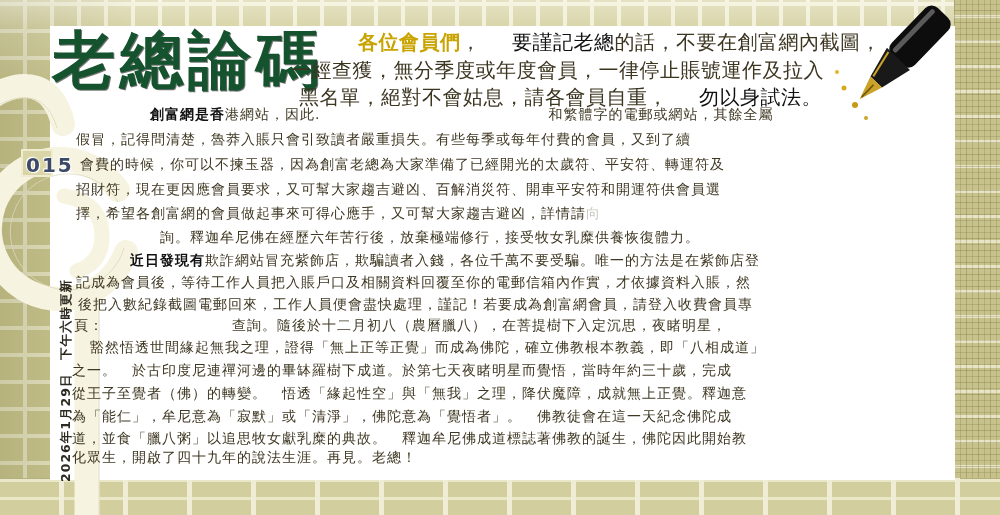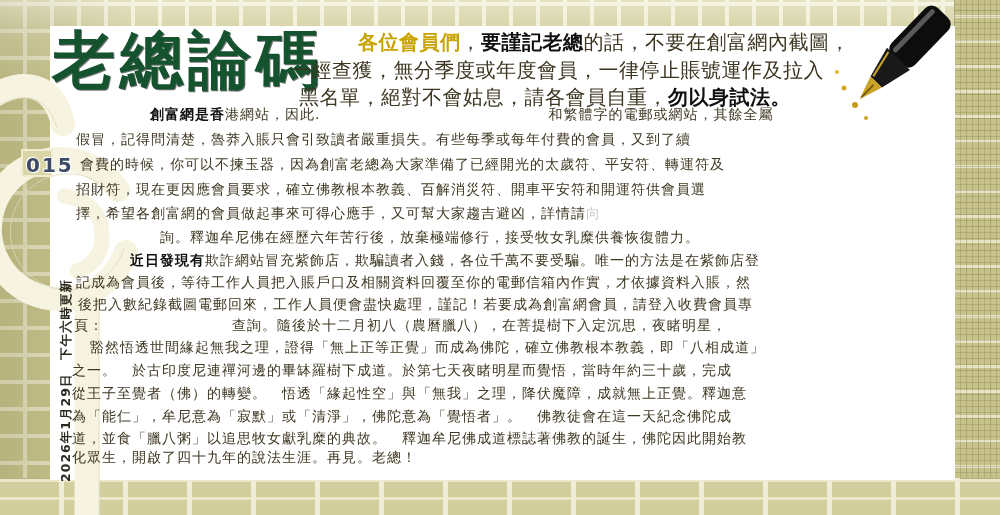--- a/index.html
+++ b/index.html
@@ -35,21 +35,21 @@
   .ornament{position:absolute;left:0;top:0;width:150px;height:515px;}
 
   .title{position:absolute;left:52px;top:18px;width:300px;
       font-family:"DejaVu Serif","DejaVu Sans",serif;font-weight:bold;
       font-size:63px;letter-spacing:5px;color:#14532d;white-space:nowrap;
       text-shadow:1px 1px 0 rgba(0,0,0,.55);}
 
   .nline{position:absolute;white-space:nowrap;font-size:20px;letter-spacing:.5px;
       color:#3c3520;}
   .nline .hl{color:#c9a400;font-weight:bold;}
-  .nline .b{color:#101010;font-weight:bold;}
+  .nline .b{color:#101010;font-weight:normal;margin-left:31px;}
 
   .bline{position:absolute;white-space:nowrap;font-size:14px;letter-spacing:1px;
       color:#3e3722;}
   .bline .b{color:#121212;font-weight:bold;}
   .gap{display:inline-block;height:1px;}
   .faint{opacity:.28;}
 
   .issue{position:absolute;left:26px;top:153px;font-size:20px;font-weight:bold;
       letter-spacing:2px;color:#3d4a66;
       text-shadow:0 0 2px #fff,0 0 3px #fff,1px 1px 0 #fff,-1px -1px 0 #fff;}
@@ -94,21 +94,21 @@
 <div class="nline" style="left:291px;top:57px;">一經查獲，無分季度或年度會員，一律停止賬號運作及拉入</div>
 <div class="nline" style="left:299px;top:84px;">
   <span>黑名單，絕對不會姑息，請各會員自重，</span><span class="b">勿以身試法。</span>
 </div>
 
 <div class="bline" style="left:150px;top:106px;">
   <span class="b">創富網是香</span><span>港網站，因此.</span><span class="gap" style="width:228px;"></span><span>和繁體字的電郵或網站，其餘全屬</span>
 </div>
 <div class="bline" style="left:76px;top:131px;">假冒，記得問清楚，魯莽入賬只會引致讀者嚴重損失。有些每季或每年付費的會員，又到了續</div>
 <div class="bline" style="left:80px;top:156px;">會費的時候，你可以不揀玉器，因為創富老總為大家準備了已經開光的太歲符、平安符、轉運符及</div>
-<div class="bline" style="left:76px;top:181px;">招財符，現在更因應會員要求，確立佛教根本教義、百解消災符、開車平安符和開運符供會員選</div>
+<div class="bline" style="left:76px;top:181px;">招財符，現在更因應會員要求，又可幫大家趨吉避凶、百解消災符、開車平安符和開運符供會員選</div>
 <div class="bline" style="left:76px;top:205px;">
   <span>擇，希望各創富網的會員做起事來可得心應手，又可幫大家趨吉避凶，詳情請</span><span class="faint">向</span>
 </div>
 <div class="bline" style="left:120px;top:229px;padding-left:40px;">詢。釋迦牟尼佛在經歷六年苦行後，放棄極端修行，接受牧女乳糜供養恢復體力。</div>
 <div class="bline" style="left:130px;top:252px;">
   <span class="b">近日發現有</span><span>欺詐網站冒充紫飾店，欺騙讀者入錢，各位千萬不要受騙。唯一的方法是在紫飾店登</span>
 </div>
 <div class="bline" style="left:76px;top:274px;">記成為會員後，等待工作人員把入賬戶口及相關資料回覆至你的電郵信箱內作實，才依據資料入賬，然</div>
 <div class="bline" style="left:78px;top:296px;">後把入數紀錄截圖電郵回來，工作人員便會盡快處理，謹記！若要成為創富網會員，請登入收費會員專</div>
 <div class="bline" style="left:74px;top:317px;">

